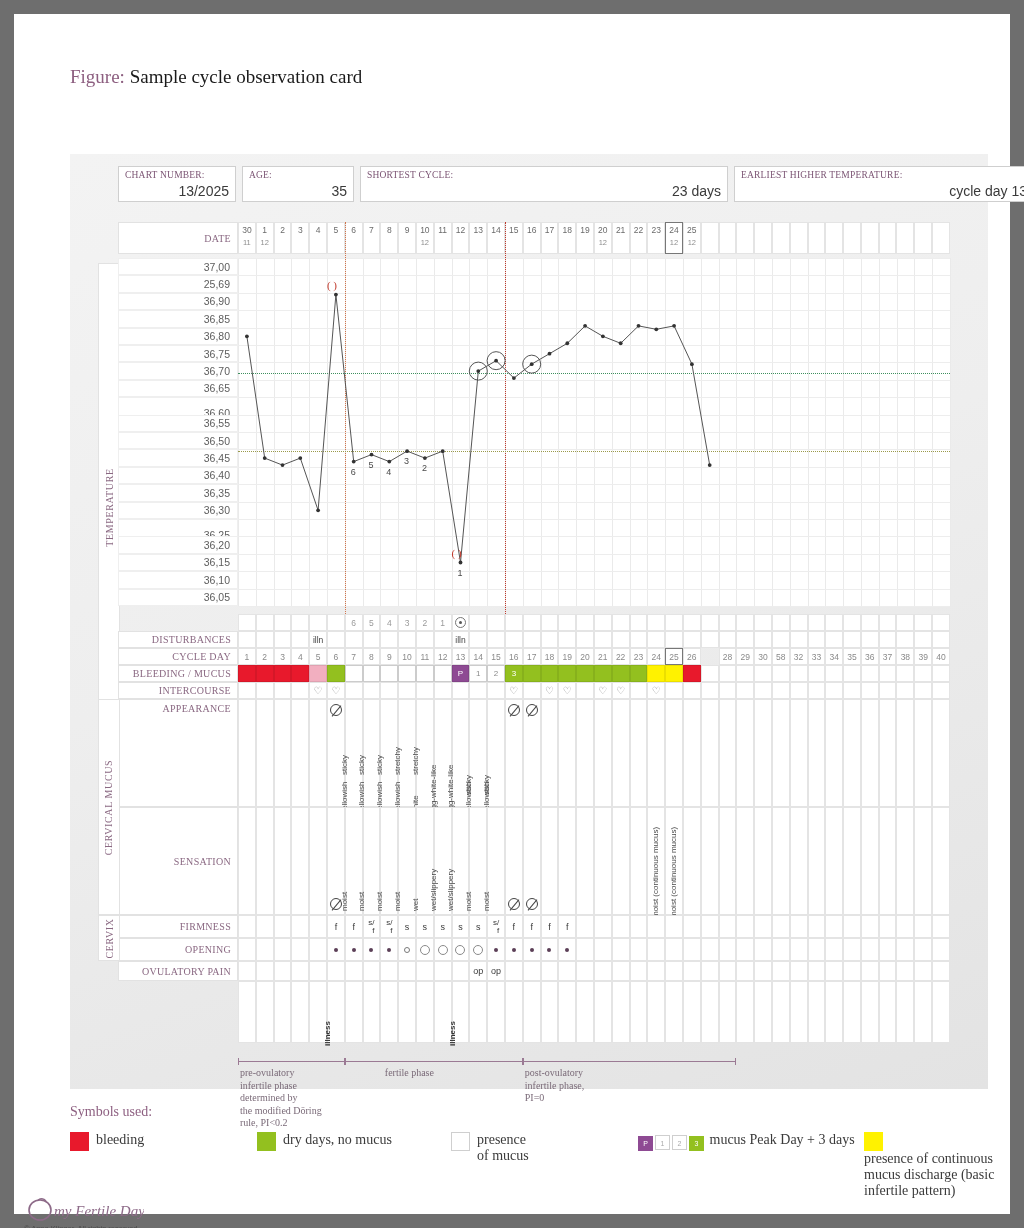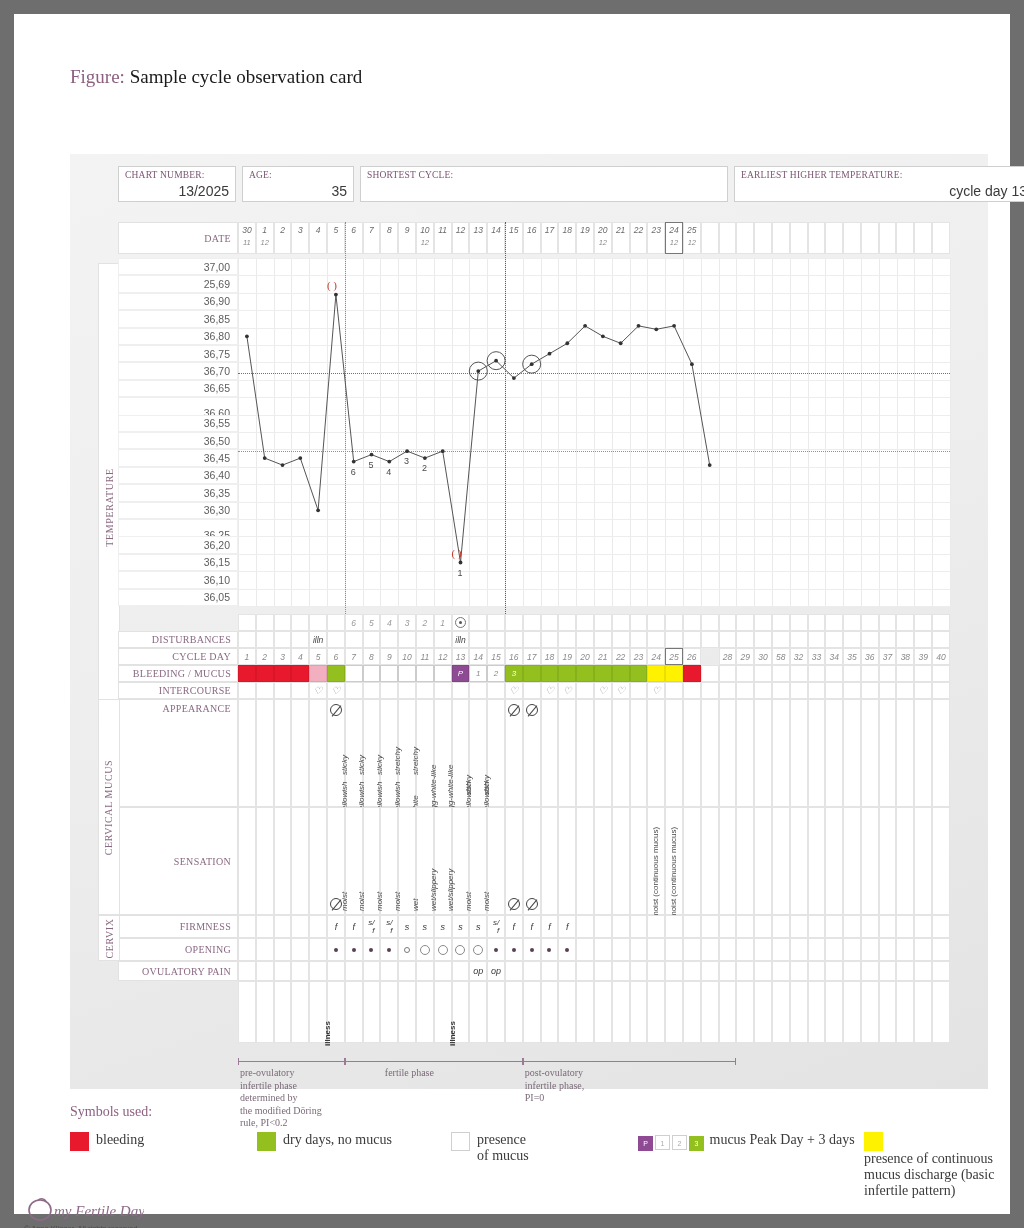--- a/index.html
+++ b/index.html
@@ -47,21 +47,21 @@
     font-size:10px; letter-spacing:.3px;
     display:flex; align-items:center; justify-content:flex-end;
   }
   .vlbl {
     position:absolute; background:#fff; border:1px solid #e2e2e2;
     color:#8a6882; font-size:10px; letter-spacing:.6px;
     display:flex; align-items:center; justify-content:center;
   }
   .vlbl span { transform:rotate(-90deg); white-space:nowrap; }
 
-  .cellrow { position:absolute; display:flex;font-style:italic; }
+  .cellrow { position:absolute; display:flex; }
   .cell {
     border:1px solid #e4e4e4; background:#fff;
     display:flex; align-items:center; justify-content:center;
     font-size:8.5px; color:#6b6b6b;
     font-family:"Liberation Sans", sans-serif;
     position:relative;
   }
 
   .tempgrid { position:absolute; background:#fff; }
   .tempgrid .vline { position:absolute; top:0; bottom:0; width:1px; background:#eaeaea; }
@@ -120,20 +120,21 @@
         <div class="hdrbox" style="left: 48px; top: 12px; width: 118px;">
           <div class="k">CHART NUMBER:</div>
           <div class="v">13/2025</div>
         </div>
         <div class="hdrbox" style="left: 172px; top: 12px; width: 112px;">
           <div class="k">AGE:</div>
           <div class="v">35</div>
         </div>
         <div class="hdrbox" style="left: 290px; top: 12px; width: 368px;">
           <div class="k">SHORTEST CYCLE:</div>
+          <div class="v">23 days</div>
         </div>
         <div class="hdrbox" style="left: 664px; top: 12px; width: 300px;">
           <div class="k">EARLIEST HIGHER TEMPERATURE:</div>
           <div class="v">cycle day 13</div>
         </div>
       </div>
     <div id="chart">
         <div class="lblcol" style="left: 48px; top: 68px; width: 120px; height: 32px;">DATE</div>
         <div class="cellrow" style="left: 168px; top: 68px;">
           <div class="cell" style="width: 17.8px; height: 32px; flex-direction: column; justify-content: flex-start; padding-top: 2px;">

